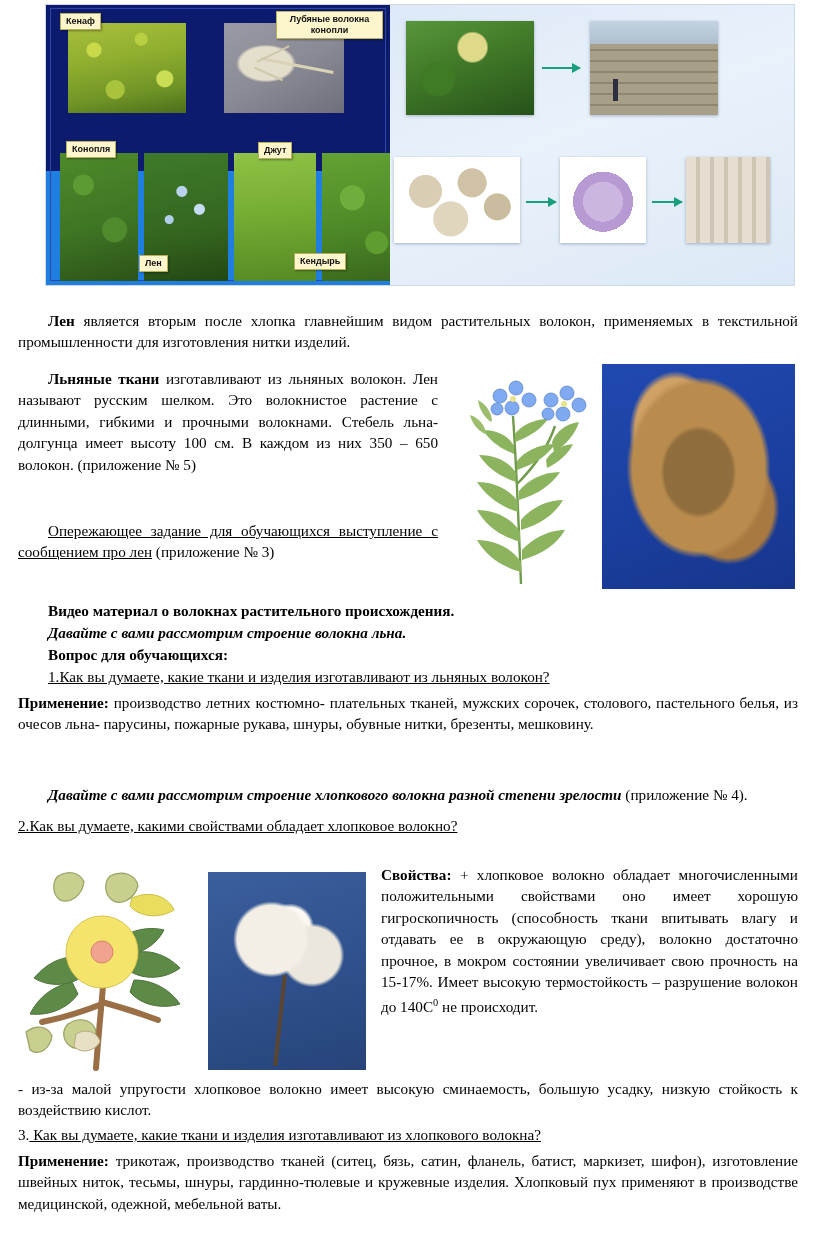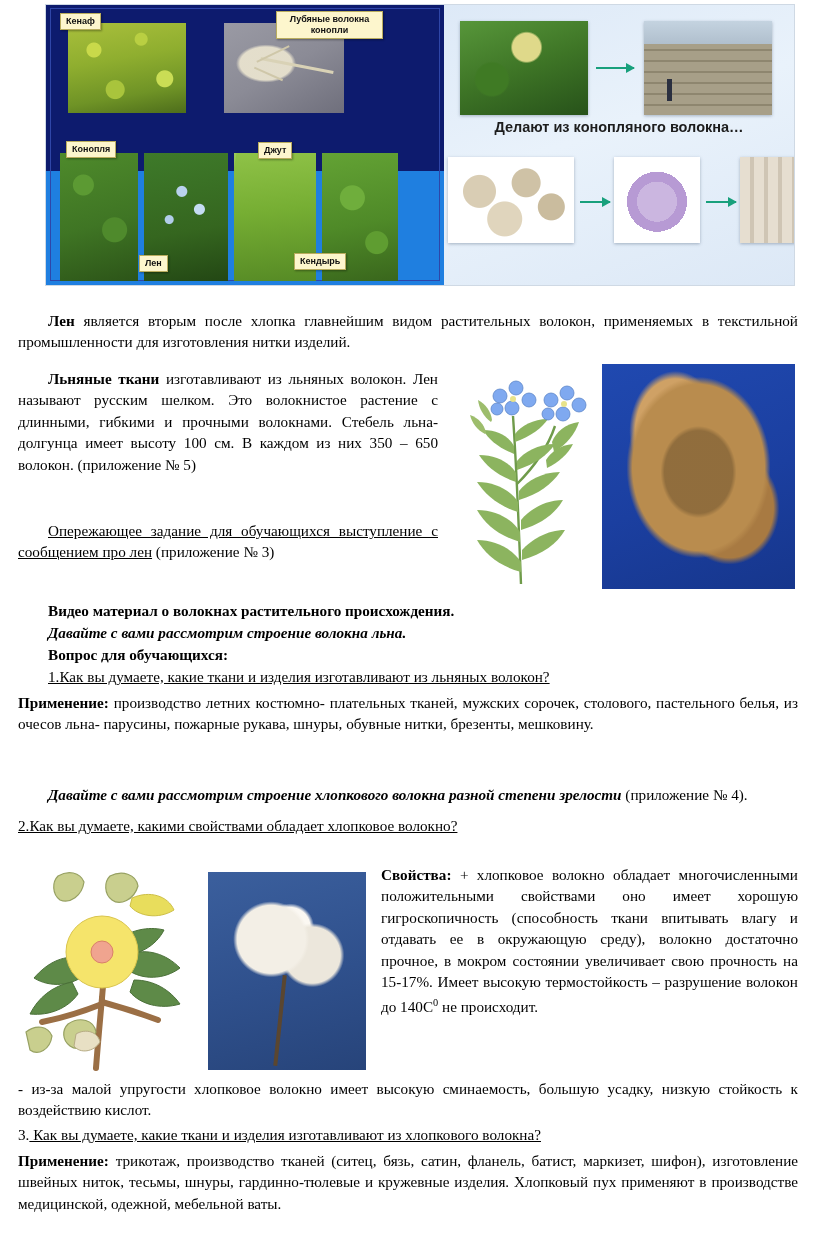--- a/index.html
+++ b/index.html
@@ -24,21 +24,21 @@
     width: 750px;
     height: 282px;
     display: flex;
     border: 1px solid #cfd9e4;
     box-sizing: border-box;
     background: #e8f1fa;
   }
   
   .slide-left {
     position: relative;
-    width: 398px;
+    width: 344px;
     background: #0d1b6e;
     overflow: hidden;
   }
   .slide-left .bluefloor {
     position: absolute;
     left: 0; right: 0; bottom: 0;
     height: 114px;
     background: #1f7fe0;
   }
   .slide-left .innerframe {
@@ -260,21 +260,20 @@
     <div class="framed" style="left:200px;top:16px;width:128px;height:94px;
                 background:
                   repeating-linear-gradient(0deg,#a79f88 0 9px,#8e866f 9px 11px),
                   linear-gradient(180deg,#b9c6cf 0 22%, #9aa089 22% 100%);">
       <div style="position:absolute;left:0;top:0;right:0;height:24%;background:linear-gradient(180deg,#c4d3e0,#b0bfcd);"></div>
       <div style="position:absolute;left:18%;top:62%;width:5px;height:22px;background:#2b3040;"></div>
     </div>
 
     <div class="arrow" style="left:152px;top:62px;width:38px;"></div>
 
-    <div class="rtitle">Делают из конопляного волокна…</div>
 
     <div class="framed" style="left:4px;top:152px;width:126px;height:86px;
                 background:
                   radial-gradient(circle at 25% 40%, #d9cdb4 0 16px, transparent 17px),
                   radial-gradient(circle at 62% 30%, #cfc2a6 0 14px, transparent 15px),
                   radial-gradient(circle at 45% 72%, #e0d5bd 0 17px, transparent 18px),
                   radial-gradient(circle at 82% 58%, #cabc9e 0 13px, transparent 14px),
                   #ffffff;"></div>
 
     <div class="framed" style="left:170px;top:152px;width:86px;height:86px;

